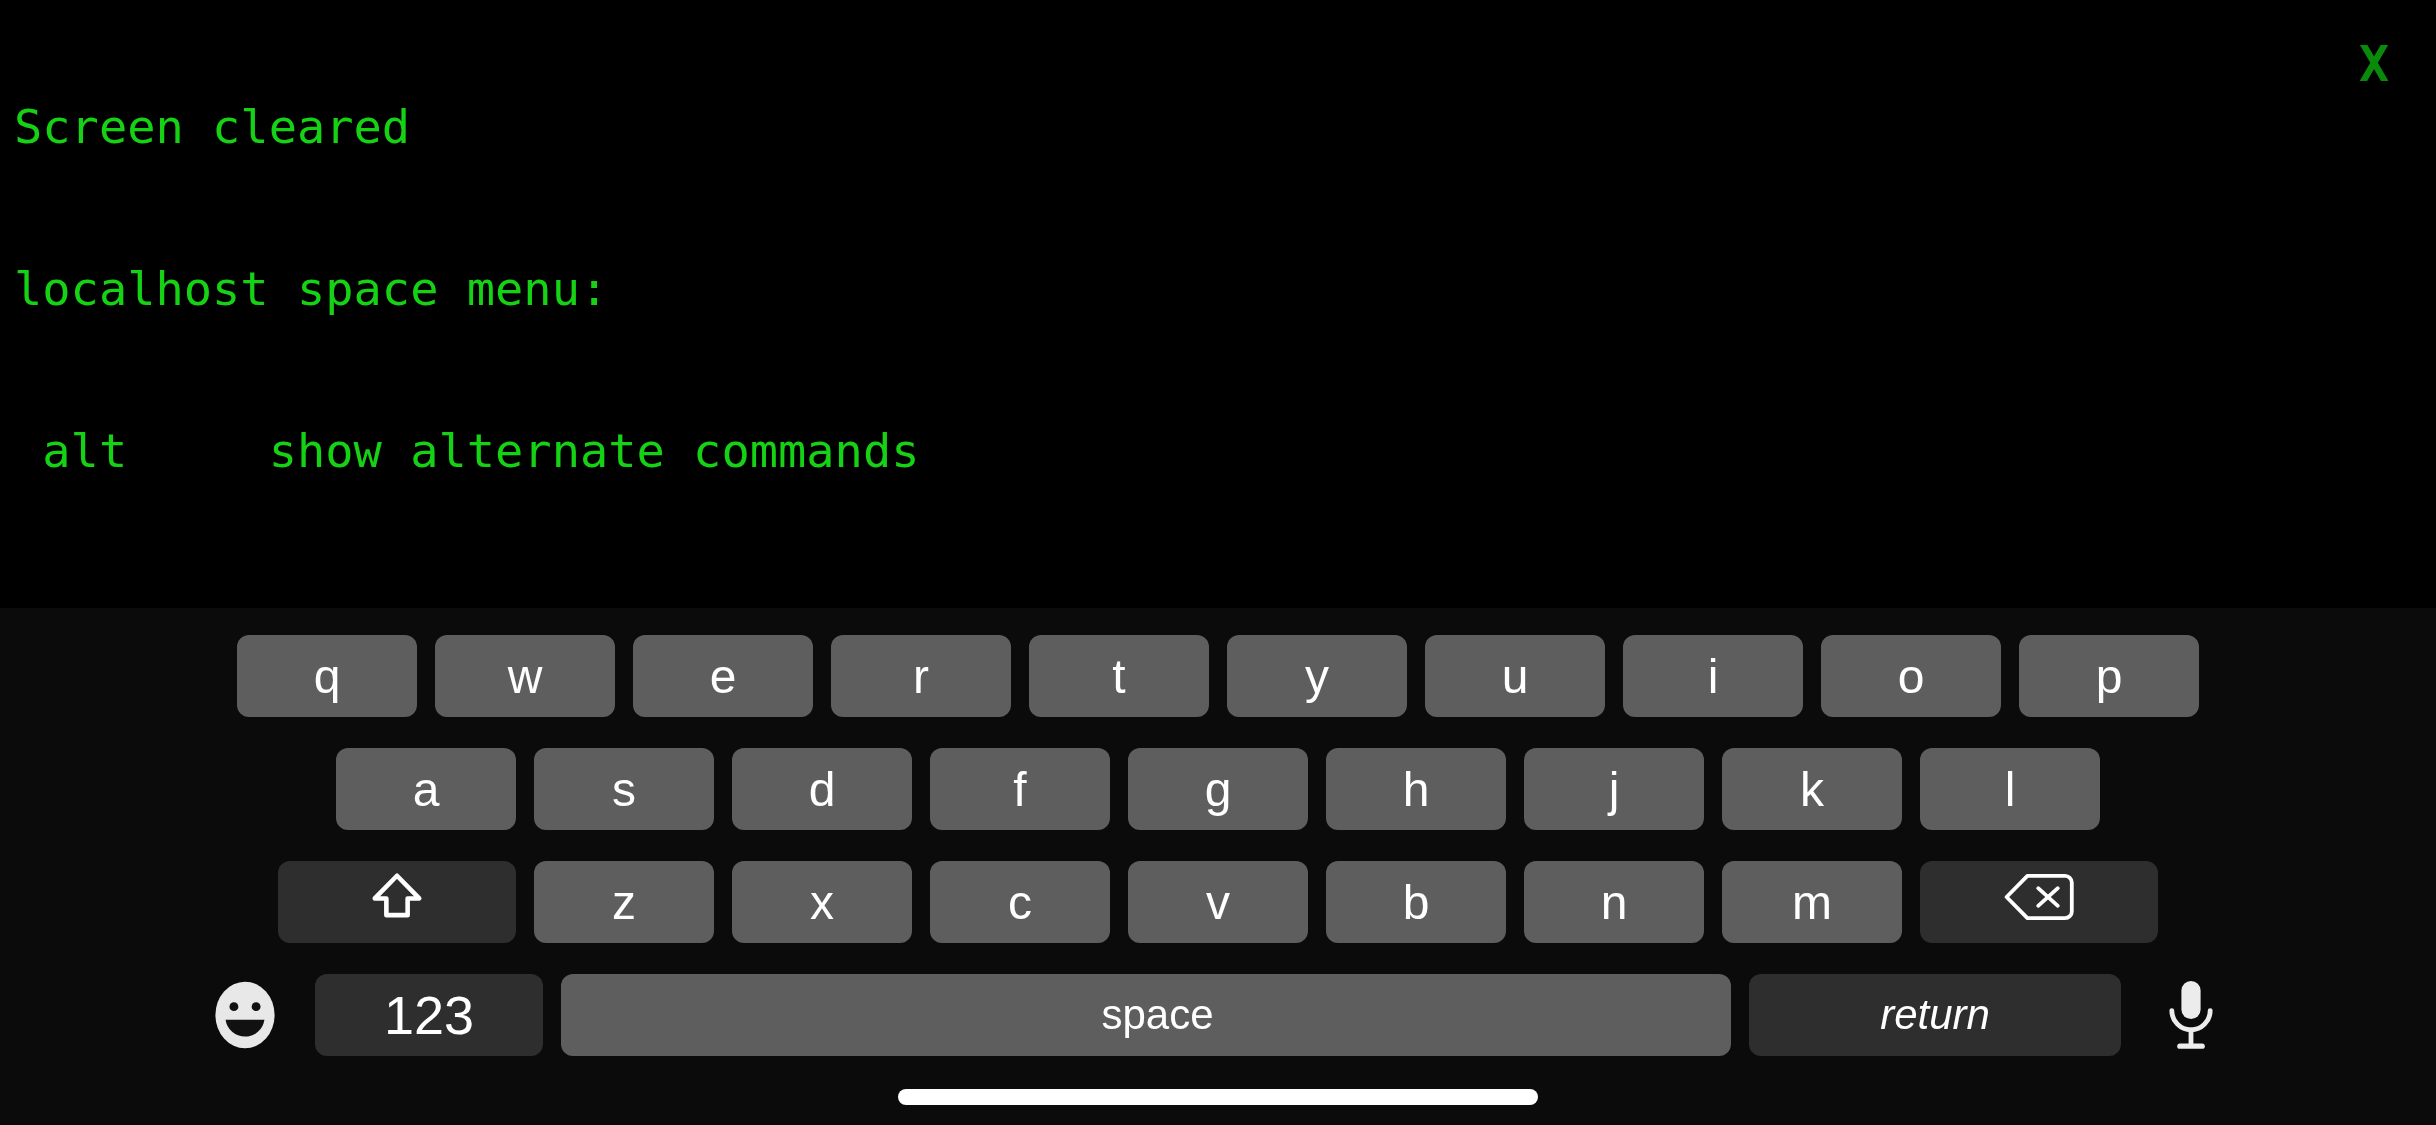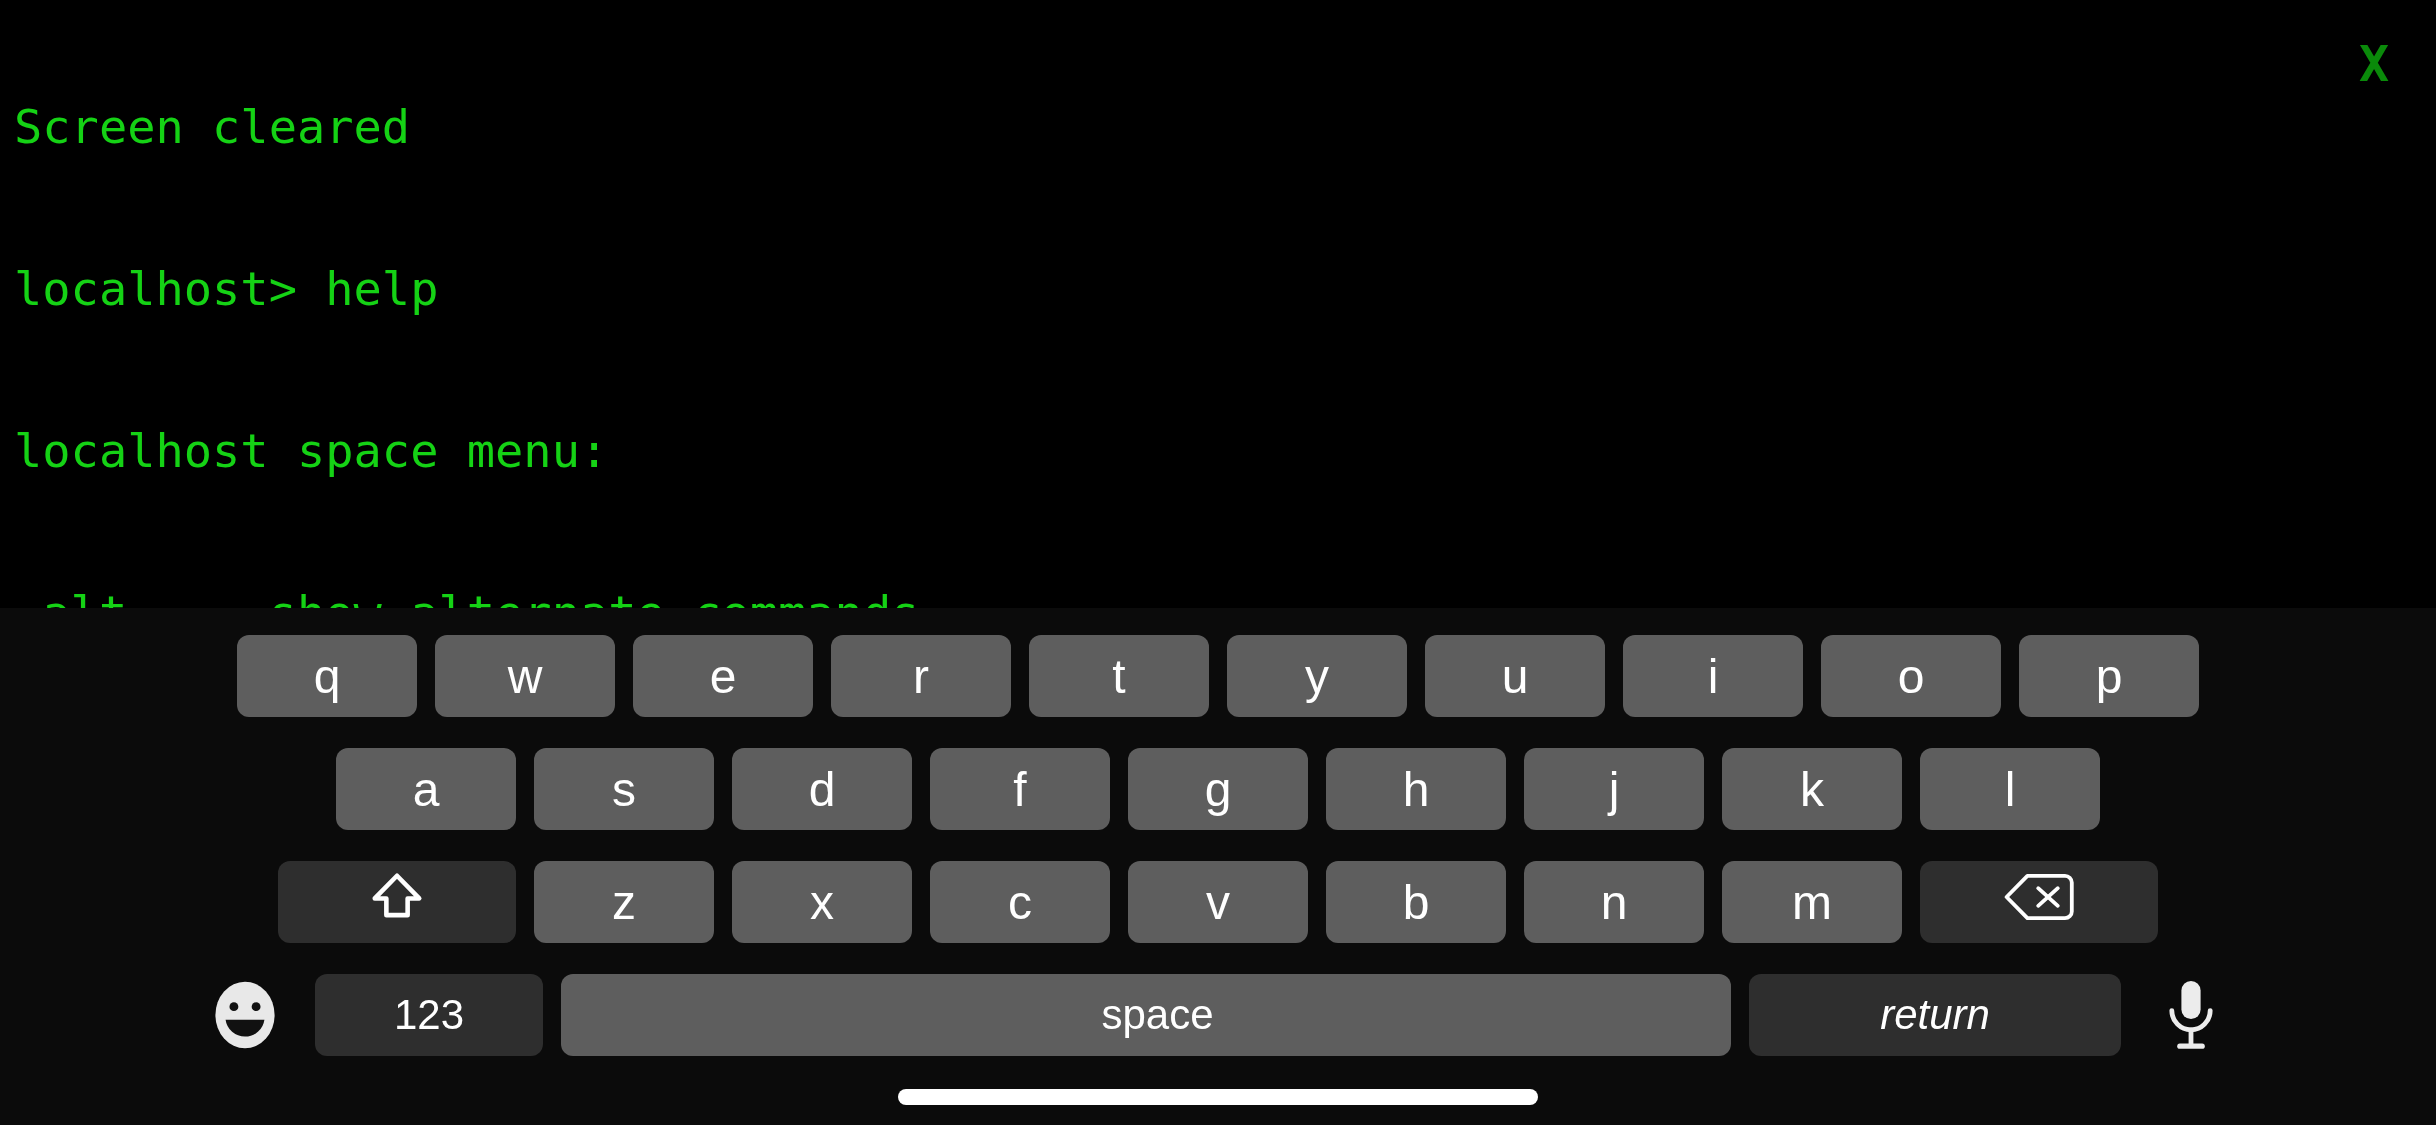--- a/index.html
+++ b/index.html
@@ -102,21 +102,21 @@
     cursor: pointer;
     user-select: none;
     box-sizing: border-box;
   }
   .key.letter { width: 180px; }
   .key.dark {
     background: #2e2e2e;
   }
   .key.shift   { width: 238px; }
   .key.back    { width: 238px; }
-  .key.num     { width: 228px; font-size: 42px; }
+  .key.num     { width: 228px; font-size: 54px; }
   .key.space   { width: 1170px; font-size: 42px; padding-left: 23px; }
   .key.return  { width: 372px; font-size: 42px; font-style: italic; }
 
   .icon-slot {
     width: 104px;
     height: 82px;
     display: flex;
     align-items: center;
     justify-content: center;
     cursor: pointer;
@@ -137,21 +137,20 @@
   }
 </style>
 </head>
 <body>
 
 <div id="screen">
 
   <div id="terminal">
     <div id="terminal-output">
       <span class="term-line">Screen cleared</span>
-      <span class="term-line">localhost&gt; help</span>
       <span class="term-line">localhost space menu:</span>
       <span class="term-line"> alt     show alternate commands</span>
       
       
       
       
       
       
       
     </div>

